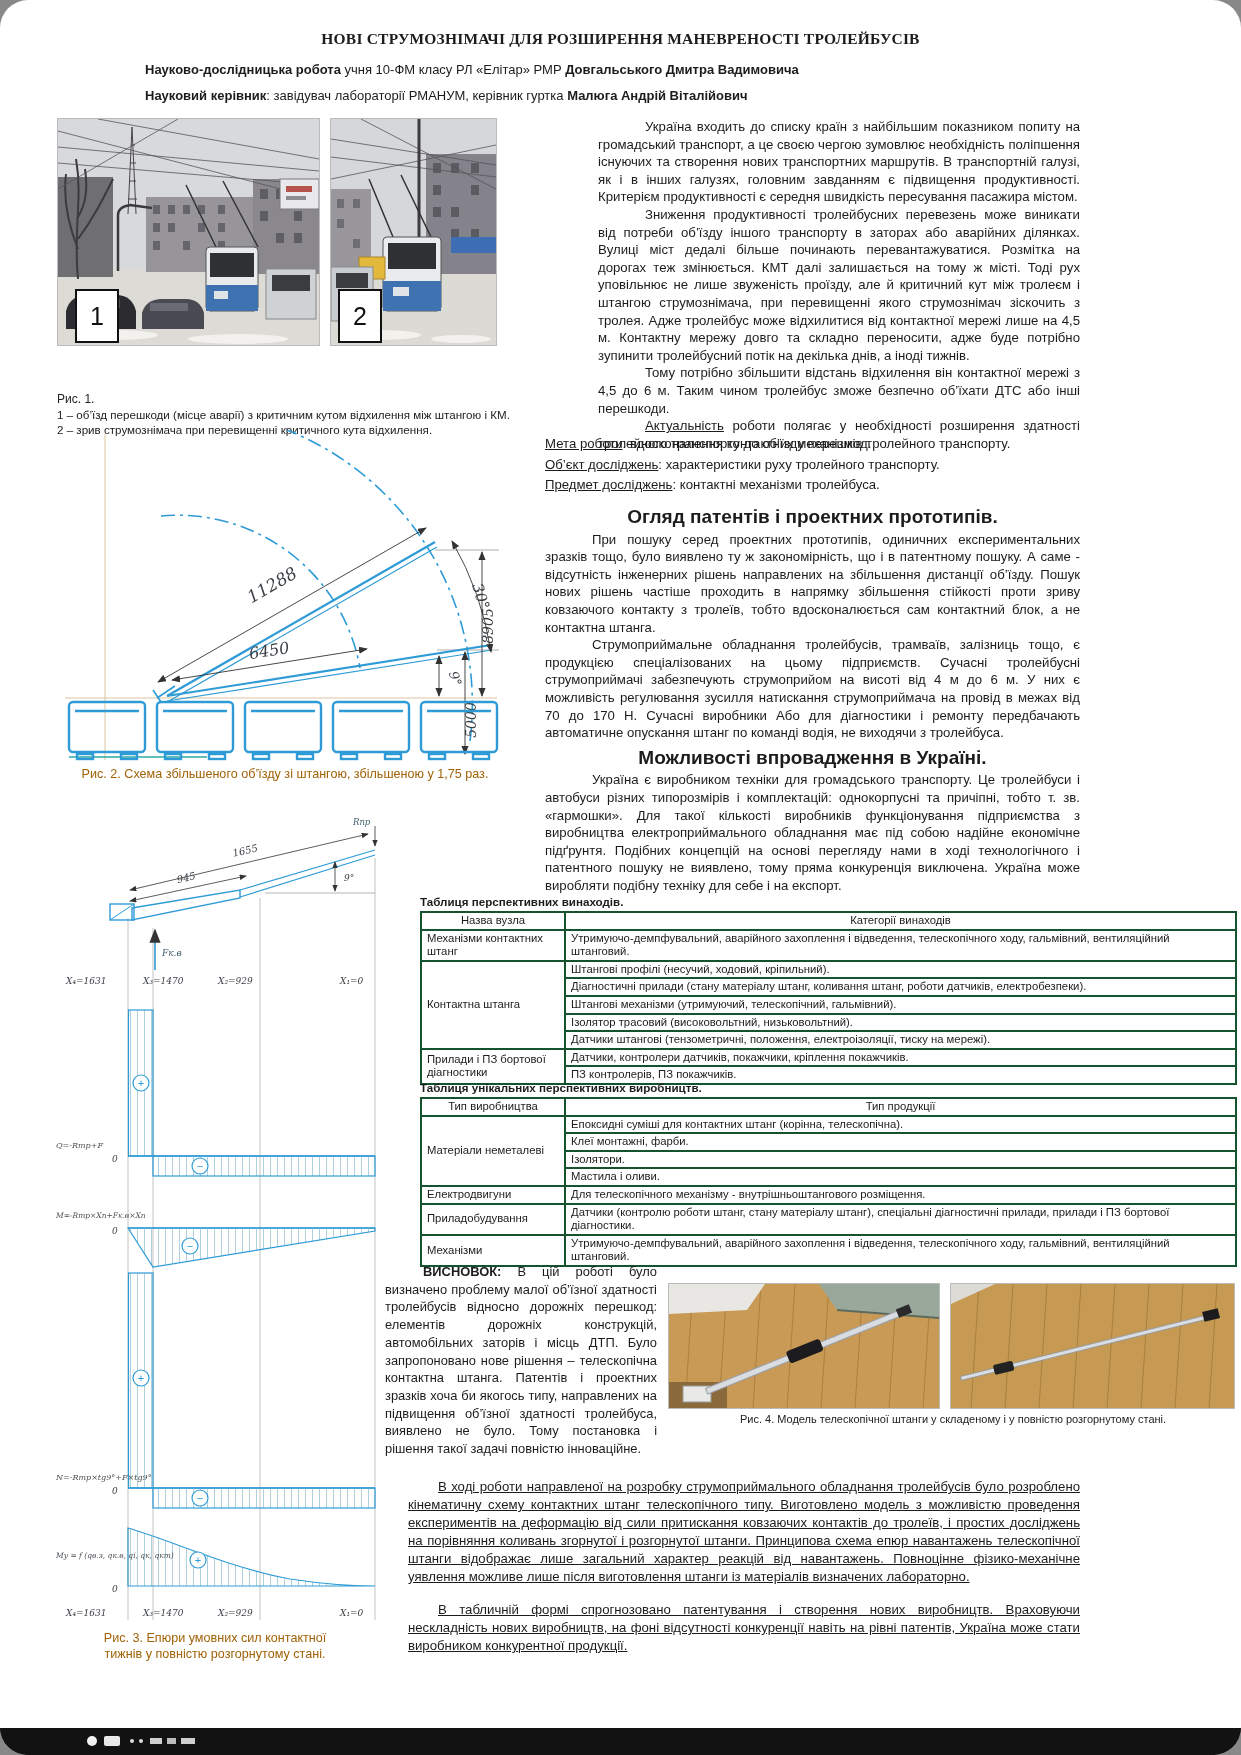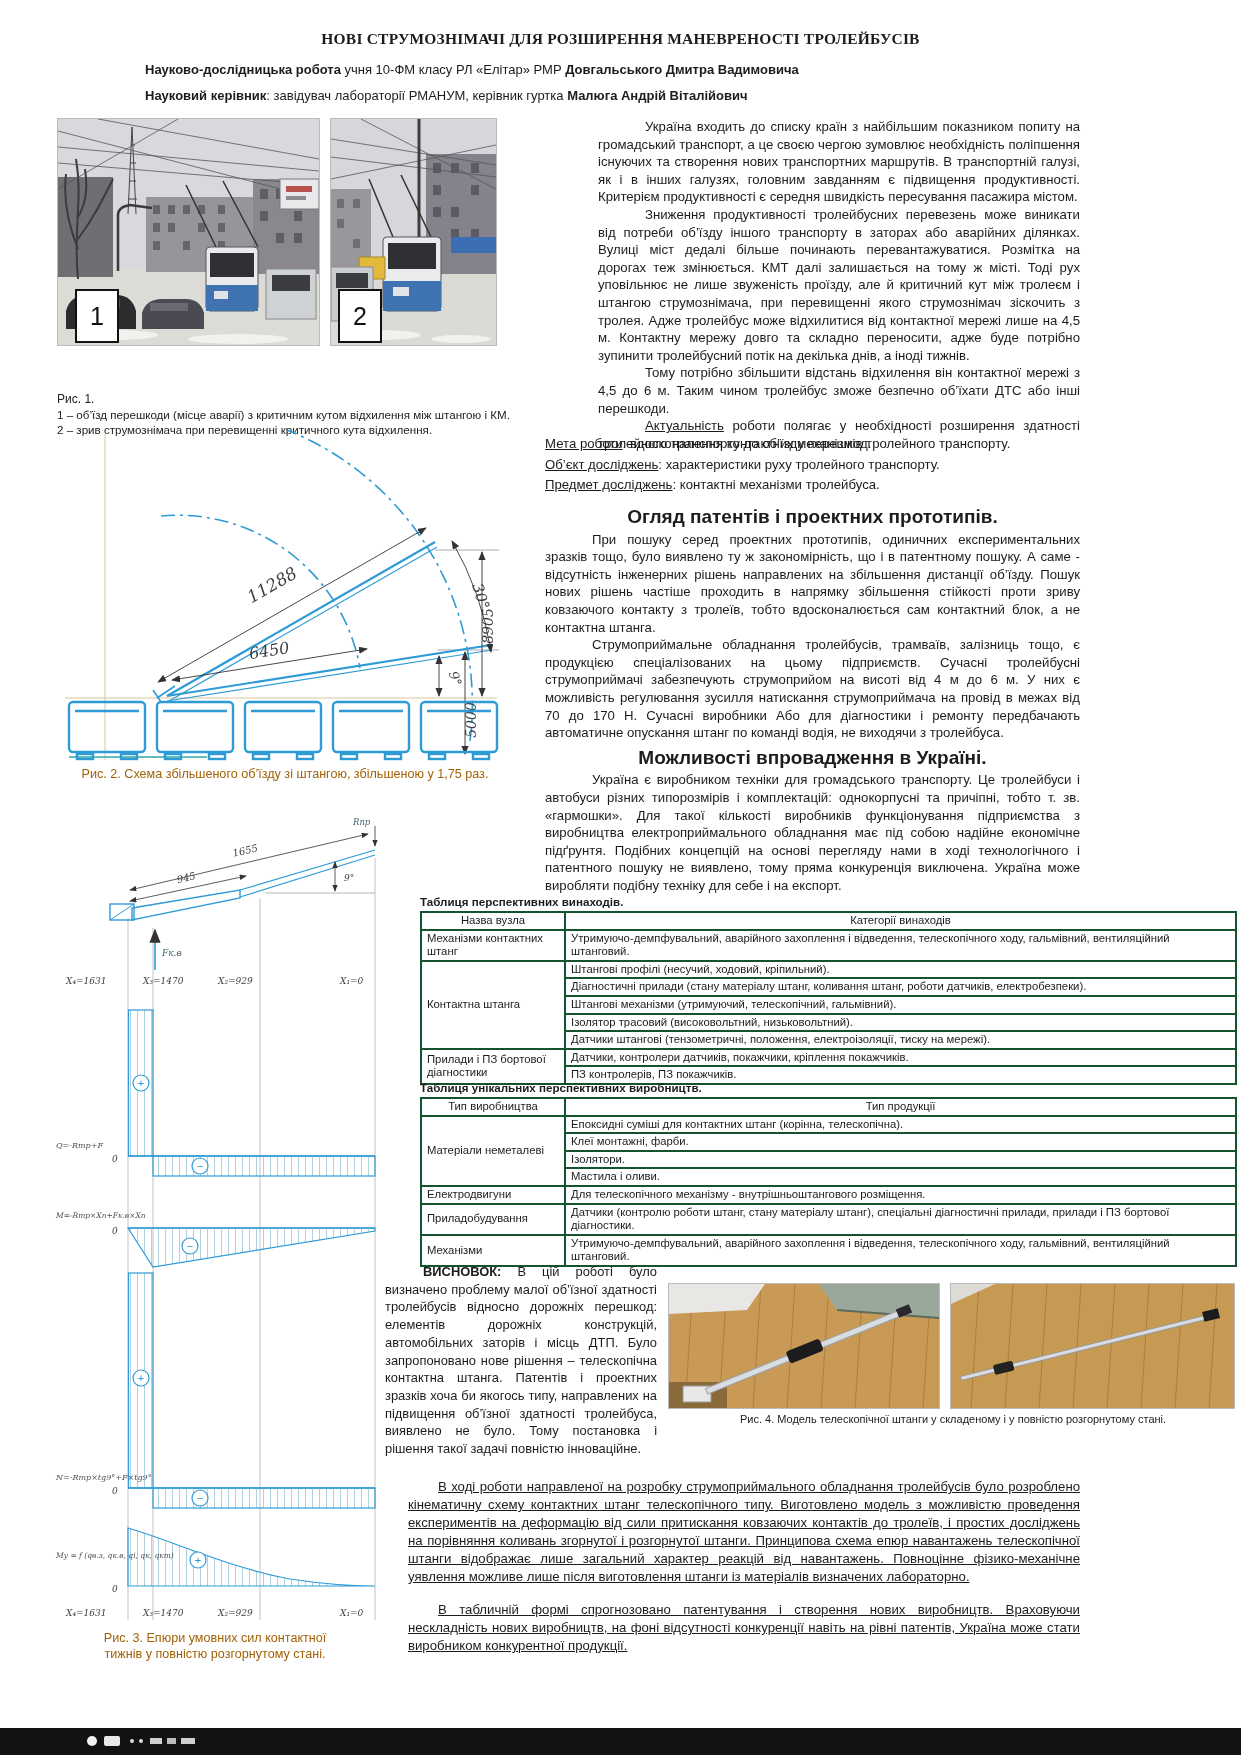--- a/index.html
+++ b/index.html
@@ -1,17 +1,17 @@
 <!DOCTYPE html>
 <html><head>
 <meta charset="utf-8">
 <style>
   html,body{margin:0;padding:0;background:#888;}
   .page{position:relative;width:1241px;height:1755px;background:#ffffff;margin:0 auto;
-        font-family:"Liberation Sans",sans-serif;color:#1c1c1e;overflow:hidden;}
+        font-family:"Liberation Sans",sans-serif;color:#1c1c1e;overflow:hidden;border-radius:28px;}
   .title{position:absolute;top:30px;left:0;width:100%;text-align:center;
          font-family:"Liberation Serif",serif;font-weight:bold;font-size:15.5px;letter-spacing:.2px;}
   .byline{position:absolute;left:145px;font-size:13px;white-space:nowrap;}
   .u{text-decoration:underline;}
   .photo{position:absolute;top:118px;border:1px solid #bbb;box-sizing:border-box;}
   .pnum{position:absolute;width:40px;height:50px;background:#fff;border:2px solid #111;
         display:flex;align-items:center;justify-content:center;font-size:25px;color:#111;}
   .fig1cap{position:absolute;left:57px;top:392px;width:492px;font-size:11.6px;line-height:15px;color:#222;}
   .fig1cap .t{text-align:left;font-size:12px;}
   .colA{position:absolute;left:598px;top:118px;width:482px;font-size:13.2px;line-height:17.6px;text-align:justify;}

